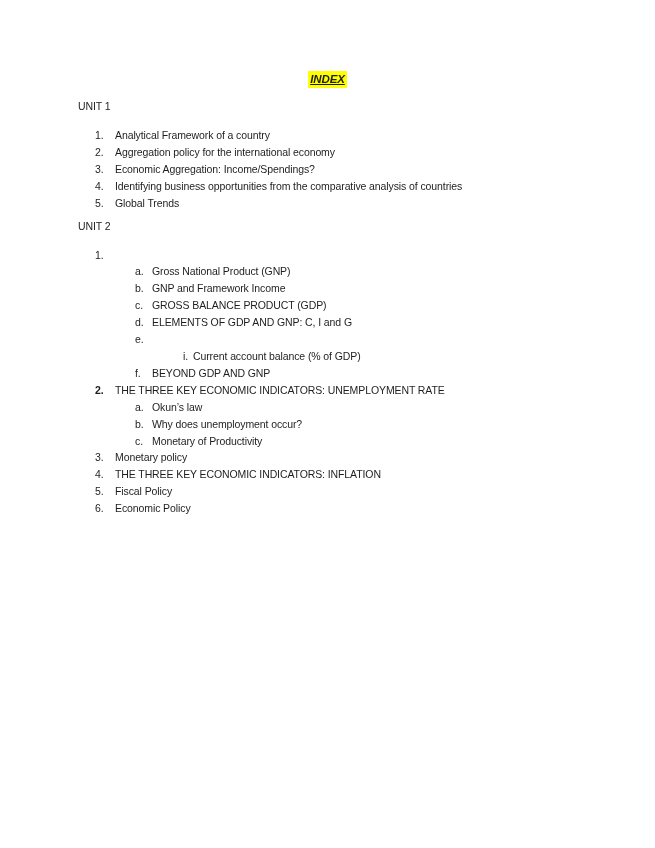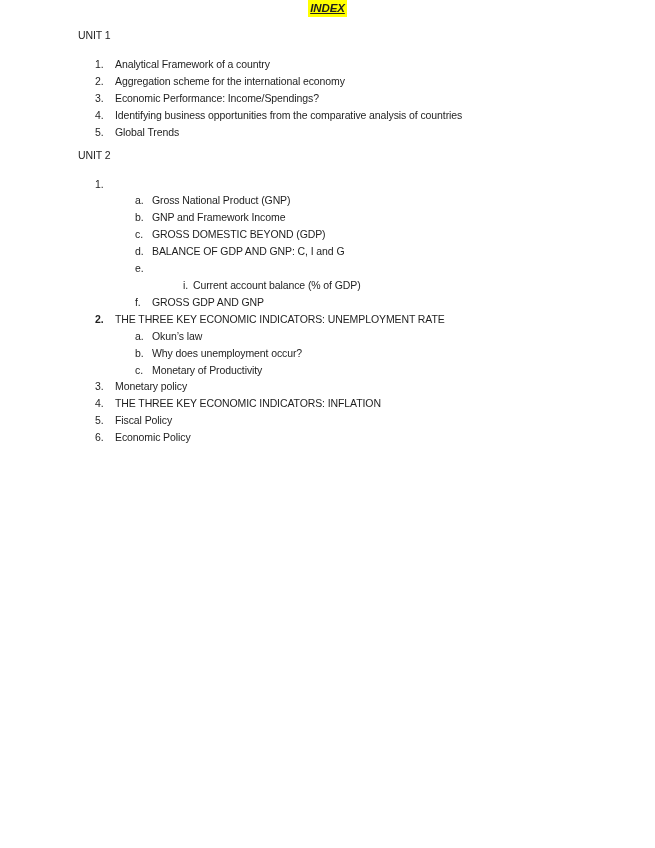--- a/index.html
+++ b/index.html
@@ -12,20 +12,21 @@
     width: 655px;
     height: 848px;
     background: #ffffff;
     overflow: hidden;
     font-family: "Liberation Sans", sans-serif;
     color: #1e1e1e;
     font-size: 10.5px;
     letter-spacing: -0.1px;
   }
   .content {
+    padding-top: 71px;
   }
   .title-line {
     text-align: center;
     line-height: 17px;
     margin-bottom: 10px;
   }
   .title {
     display: inline-block;
     font-size: 11.5px;
     font-weight: bold;
@@ -74,26 +75,26 @@
   <div class="section">
     <div class="section-heading">UNIT 1</div>
     <div class="list">
   <div class="row lvl1">
     <span class="marker">1.</span>
     <span class="text">Analytical Framework of a country</span>
   </div>
 
   <div class="row lvl1">
     <span class="marker">2.</span>
-    <span class="text">Aggregation scheme for the international economy</span>
+    <span class="text">Aggregation policy for the international economy</span>
   </div>
 
   <div class="row lvl1">
     <span class="marker">3.</span>
-    <span class="text">Economic Performance: Income/Spendings?</span>
+    <span class="text">Economic Aggregation: Income/Spendings?</span>
   </div>
 
   <div class="row lvl1">
     <span class="marker">4.</span>
     <span class="text">Identifying business opportunities from the comparative analysis of countries</span>
   </div>
 
   <div class="row lvl1">
     <span class="marker">5.</span>
     <span class="text">Global Trends</span>
@@ -113,41 +114,41 @@
     <span class="text">Gross National Product (GNP)</span>
   </div>
 
   <div class="row lvl2">
     <span class="marker">b.</span>
     <span class="text">GNP and Framework Income</span>
   </div>
 
   <div class="row lvl2">
     <span class="marker">c.</span>
-    <span class="text">GROSS DOMESTIC BEYOND (GDP)</span>
+    <span class="text">GROSS BALANCE PRODUCT (GDP)</span>
   </div>
 
   <div class="row lvl2">
     <span class="marker">d.</span>
-    <span class="text">BALANCE OF GDP AND GNP: C, I and G</span>
+    <span class="text">ELEMENTS OF GDP AND GNP: C, I and G</span>
   </div>
 
   <div class="row lvl2">
     <span class="marker">e.</span>
   </div>
 
   <div class="row lvl3">
     <span class="marker">i.</span>
     <span class="text">Current account balance (% of GDP)</span>
   </div>
 
 
   <div class="row lvl2">
     <span class="marker">f.</span>
-    <span class="text">GROSS GDP AND GNP</span>
+    <span class="text">BEYOND GDP AND GNP</span>
   </div>
 
   <div class="row lvl1">
     <span class="marker bold">2.</span>
     <span class="text">THE THREE KEY ECONOMIC INDICATORS: UNEMPLOYMENT RATE</span>
   </div>
 
   <div class="row lvl2">
     <span class="marker">a.</span>
     <span class="text">Okun’s law</span>

